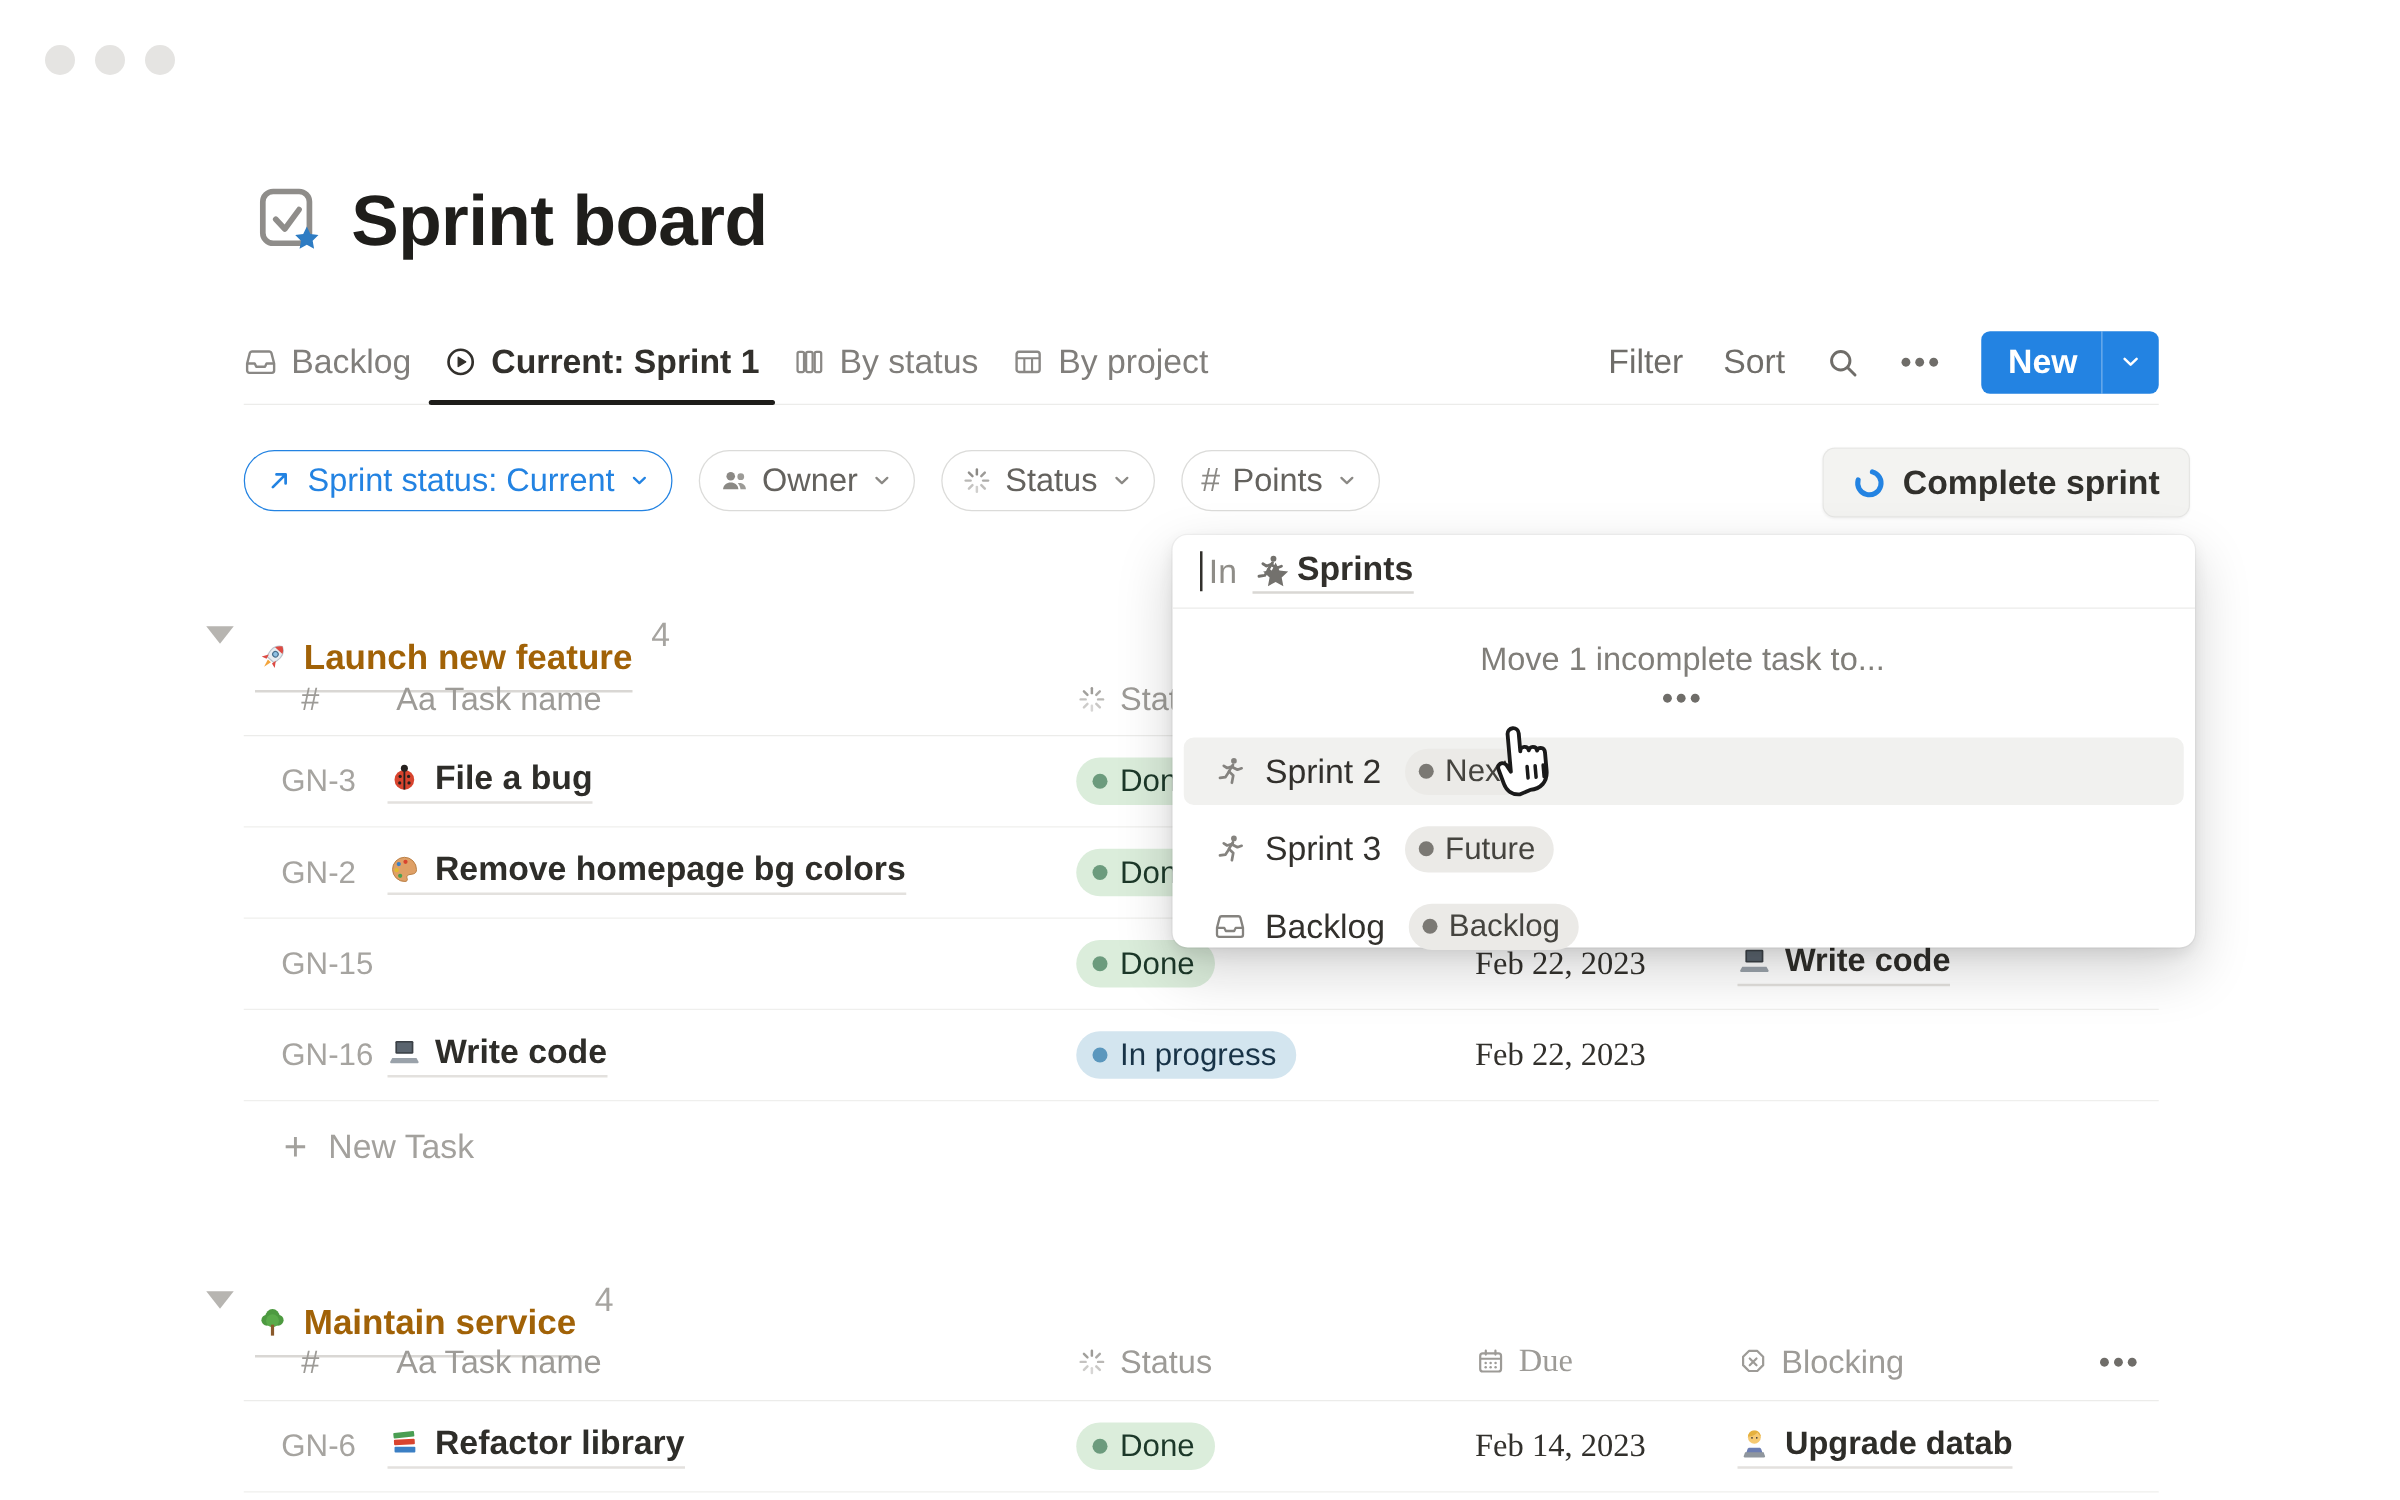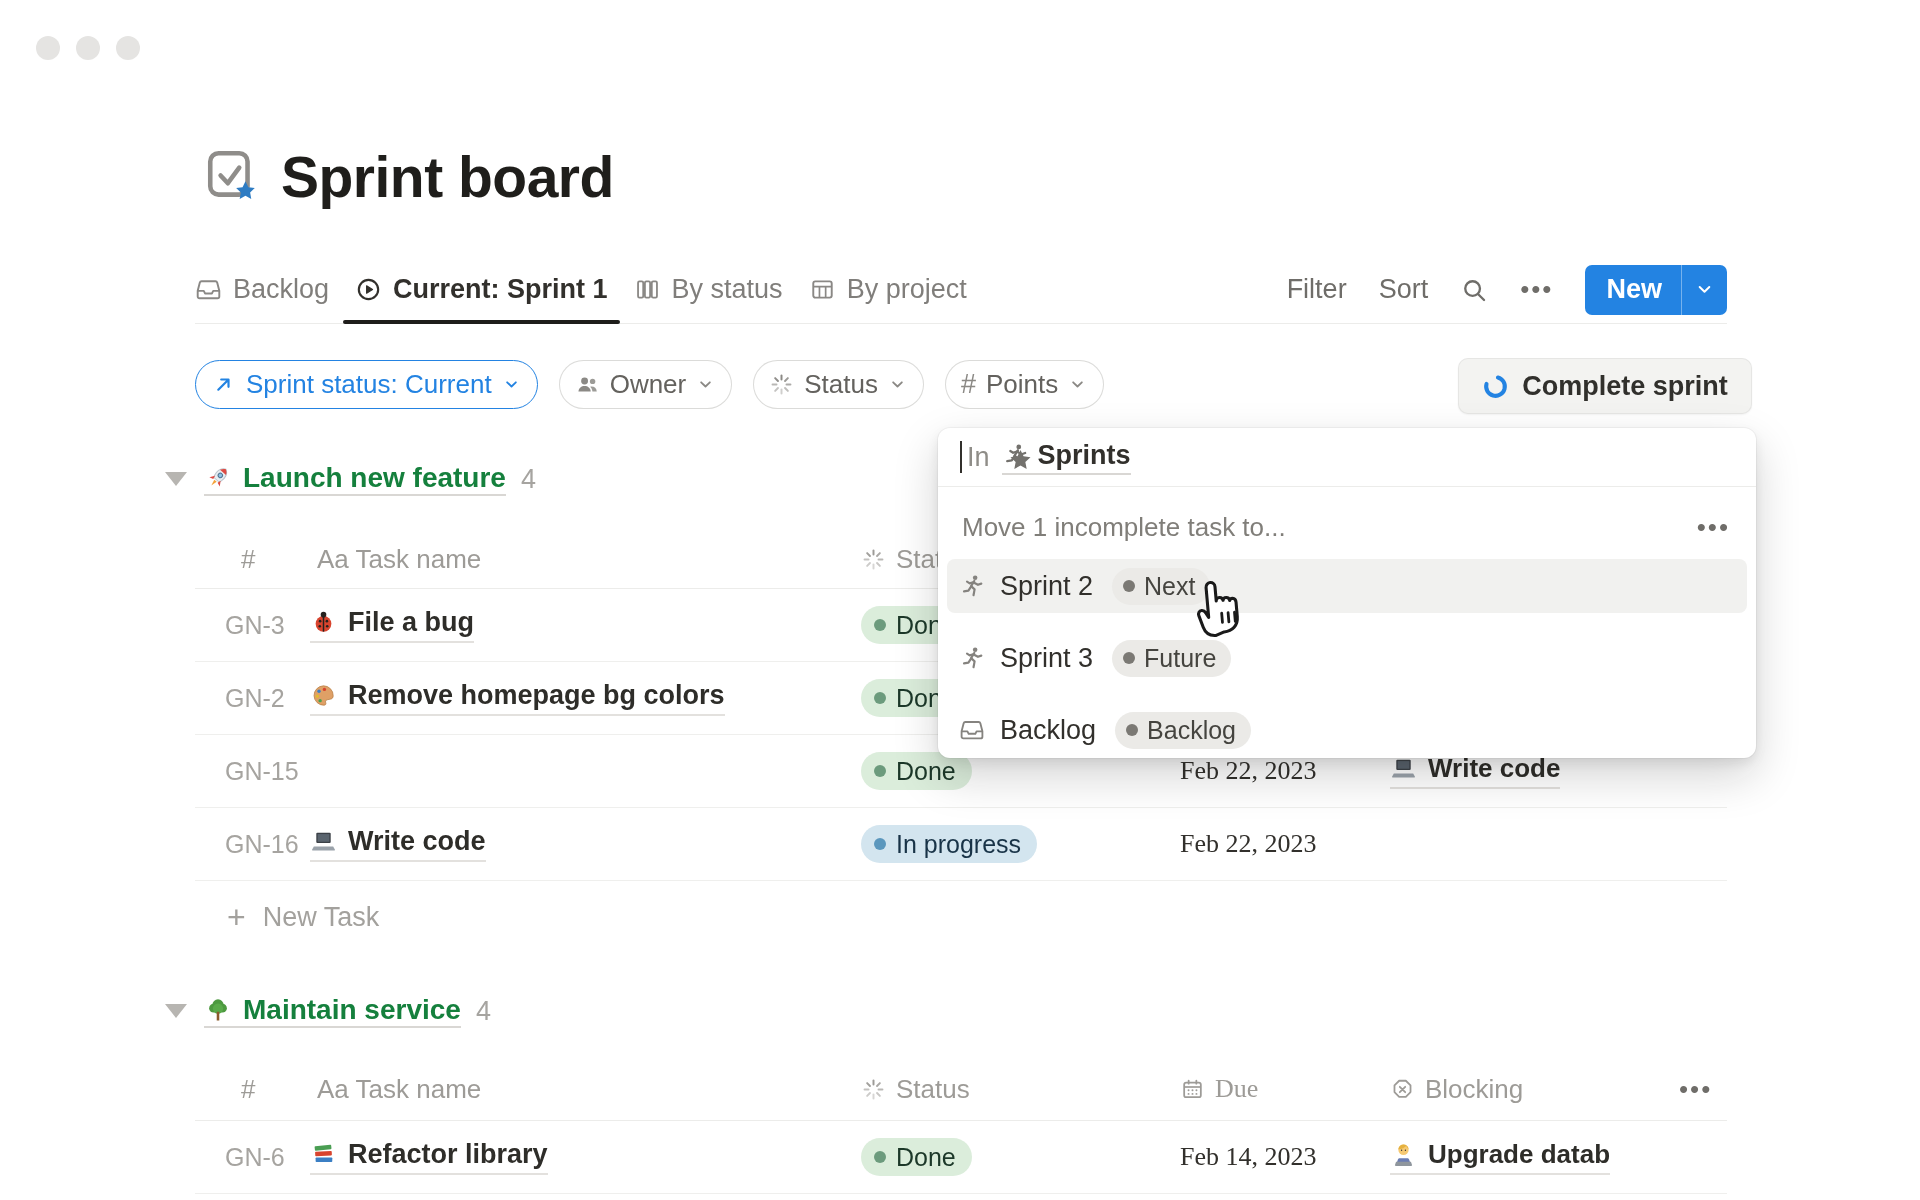--- a/index.html
+++ b/index.html
@@ -53,22 +53,22 @@
   .complete{position:absolute;left:1458px;top:358px;width:292px;height:54px;background:#f3f3f1;
             border:1px solid rgba(0,0,0,.05);box-shadow:0 1px 2px rgba(0,0,0,.05);border-radius:10px;
             display:flex;align-items:center;justify-content:center;gap:13px;font-size:27px;
             font-weight:700;color:#31302c;}
   .complete svg{width:27px;height:27px;color:#2383e2;}
 
   
   .group-hd{position:absolute;display:flex;align-items:center;}
   .tri{width:0;height:0;border-left:11px solid transparent;border-right:11px solid transparent;
        border-top:14px solid #b7b5b1;margin-right:17px;}
-  .group-title{display:flex;align-items:center;gap:11px;font-size:28px;font-weight:700;color:#15803d;
-       border-bottom:2.5px solid #d9d7d4;padding-bottom:0;}
+  .group-title{display:flex;align-items:center;gap:11px;font-size:28px;font-weight:700;color:#a16207;
+       border-bottom:2.5px solid #d9d7d4;padding-bottom:10px;margin-top:48px;}
   .group-title .emo{width:28px;height:28px;}
   .group-count{font-size:27px;color:#a6a4a0;margin-left:15px;}
 
   .tablewrap{position:absolute;left:195px;width:1532px;}
   .thead{position:relative;height:58px;border-bottom:1px solid #ececea;color:#9d9b97;font-size:26px;}
   .thead2{height:62px;}
   .c{position:absolute;top:0;bottom:0;display:flex;align-items:center;gap:10px;}
   .c-idh{left:46px;}.c-id{left:30px;text-align:right;}
   .c-nameh{left:122px;}.c-name{left:115px;}
   .c-status{left:666px;}.c-due{left:985px;font-family:Liberation Serif, serif;}.c-block{left:1195px;}.c-more{left:1484px;}
@@ -98,24 +98,24 @@
   .p-input input{border:none;outline:none;background:transparent;flex:1;font-size:27px;color:#32302c;
                  font-family:inherit;}
   .p-input input::placeholder{color:#a9a7a2;}
   .p-in{display:flex;align-items:center;gap:12px;font-size:27px;color:#8f8d88;}
   .p-target{display:flex;align-items:center;gap:9px;font-weight:700;color:#32302c;
             border-bottom:2px solid #d9d7d4;padding-bottom:2px;}
   .runner-star{position:relative;width:27px;height:27px;}
   .runner-star>svg{width:27px;height:27px;color:#73716d;}
   .ministar{position:absolute;right:-5px;bottom:-5px;width:16px;height:16px;color:#2e7cc3;}
   .p-section{display:flex;justify-content:space-between;align-items:center;
-             padding:25px 26px 12px 24px;font-size:26px;color:#807e79;}
+             padding:25px 26px 12px 24px;font-size:26px;color:#807e79;flex-direction:column;}
   .p-items{padding:4px 9px 0 9px;}
-  .p-item{display:flex;align-items:center;gap:15px;height:54px;padding:0 12px;border-radius:8px;
-          margin-bottom:18px;font-size:27px;font-weight:500;color:#32302c;}
+  .p-item{display:flex;align-items:center;gap:15px;height:54px;padding:0 24px;border-radius:8px;
+          margin-bottom:8px;font-size:27px;font-weight:500;color:#32302c;}
   .p-item.hl{background:#f1f1ef;}
   .p-item>svg{width:26px;height:26px;color:#85837f;}
   .p-badge{display:flex;align-items:center;gap:9px;height:37px;padding:0 15px 0 11px;border-radius:19px;
            background:#ebeae7;color:#45443f;font-size:25px;margin-left:4px;}
   .p-badge .pdot{background:#7b7974;}
 
   
   .cursor{position:absolute;left:1192px;top:566px;width:56px;height:82px;z-index:30;
           transform:rotate(-5deg);}
   .emo{flex:0 0 auto;}

